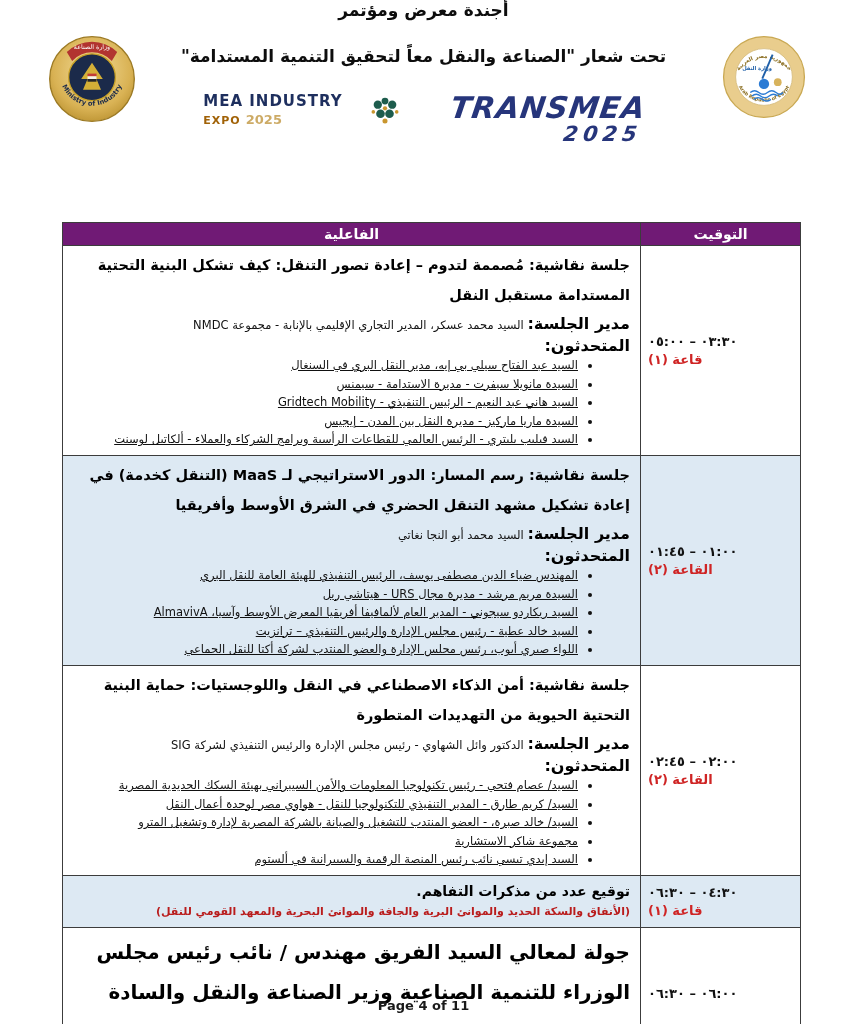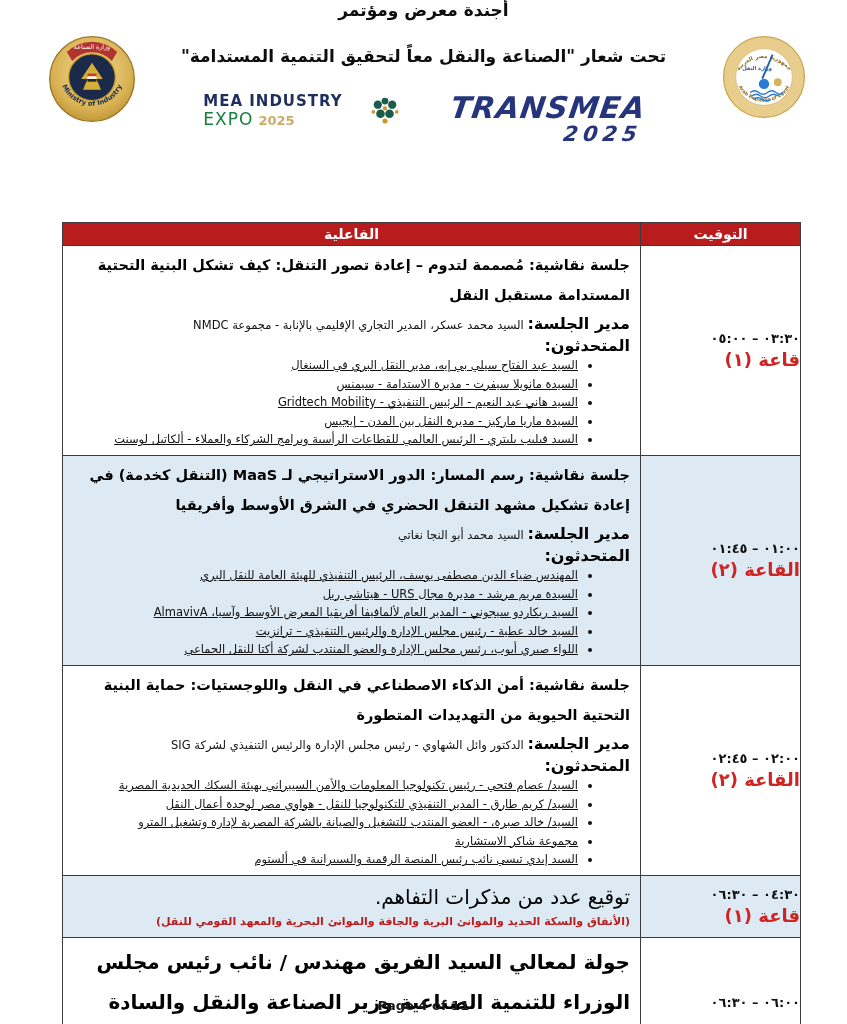--- a/index.html
+++ b/index.html
@@ -13,41 +13,41 @@
   .seal-right{right:40px;width:86px;height:86px;}
   .titles{text-align:center;direction:rtl;}
   .title-line{font-weight:bold;font-size:17px;color:#0d0d0d;margin:0 0 26px 0;line-height:1.2;}
   .brand-row{display:flex;justify-content:center;align-items:flex-start;gap:46px;margin-top:6px;}
   .transmea{transform:skewX(-8deg);color:#26357b;text-align:right;line-height:1;}
   .transmea .word{font-weight:900;font-style:italic;font-size:30px;letter-spacing:1px;}
   .transmea .year{font-weight:900;font-style:italic;font-size:21px;letter-spacing:5px;margin-top:1px;}
   .mea-logo{display:flex;align-items:flex-start;gap:24px;margin-top:0;}
   .mea-text{line-height:1.15;text-align:left;}
   .mea-l1{color:#1e2f5e;font-weight:800;font-size:15px;letter-spacing:1px;}
-  .mea-expo{color:#15803d;font-weight:400;font-size:17px;letter-spacing:1px;}
+  .mea-expo{color:#a16207;font-weight:700;font-size:11px;letter-spacing:1px;}
   .mea-year{color:#cdab66;font-weight:600;font-size:13px;}
   
   table.agenda{
     position:absolute;left:62px;top:222px;width:739px;border-collapse:collapse;
     direction:rtl;table-layout:fixed;
   }
   .agenda th,.agenda td{border:1.5px solid #3c3c3c;}
-  .agenda th{background:#b91c1c;color:#fff;font-size:14px;font-weight:bold;padding:3px 4px;}
+  .agenda th{background:#701a75;color:#fff;font-size:14px;font-weight:bold;padding:3px 4px;}
   col.c-time{width:160px;}
   td.activity{padding:4px 10px 6px 6px;text-align:right;vertical-align:top;margin-top:29px;}
-  td.timing{text-align:right;vertical-align:middle;font-size:13px;font-weight:bold;padding:0;}
+  td.timing{text-align:left;vertical-align:middle;font-size:13px;font-weight:bold;padding:7px;}
   tr.alt{background:#dde9f3;}
   .time{color:#111;letter-spacing:1px;}
-  .hall{color:#cf2424;font-weight:bold;font-size:18px;margin-top:3px;}
+  .hall{color:#cf2424;font-weight:bold;font-size:13px;margin-top:3px;}
   .sess-title{font-weight:bold;font-size:14.5px;line-height:2.1;color:#000;}
   .mod-line{font-size:11.5px;line-height:1.5;margin-top:1px;color:#111;}
   .mod-label,.spk-label{font-weight:bold;font-size:16px;color:#000;}
   ul.speakers{margin:1px 0 0 0;padding:0 52px 0 0;font-size:11.5px;line-height:1.62;color:#111;text-decoration:underline;}
   ul.speakers li{margin:0;}
-  .sign-title{font-weight:normal;font-size:20px;line-height:1.7;}
+  .sign-title{font-weight:bold;font-size:14px;line-height:1.7;}
   .sign-note{color:#b91c1c;font-weight:bold;font-size:11px;line-height:1.5;}
   .single-title{font-weight:bold;font-size:20px;line-height:2.0;}
   
   .footer{position:absolute;left:0;right:0;bottom:11px;text-align:center;
     font-size:13px;color:#1a1a1a;font-weight:600;direction:ltr;}
 </style>
 </head>
 <body>
 
 <div class="page">

